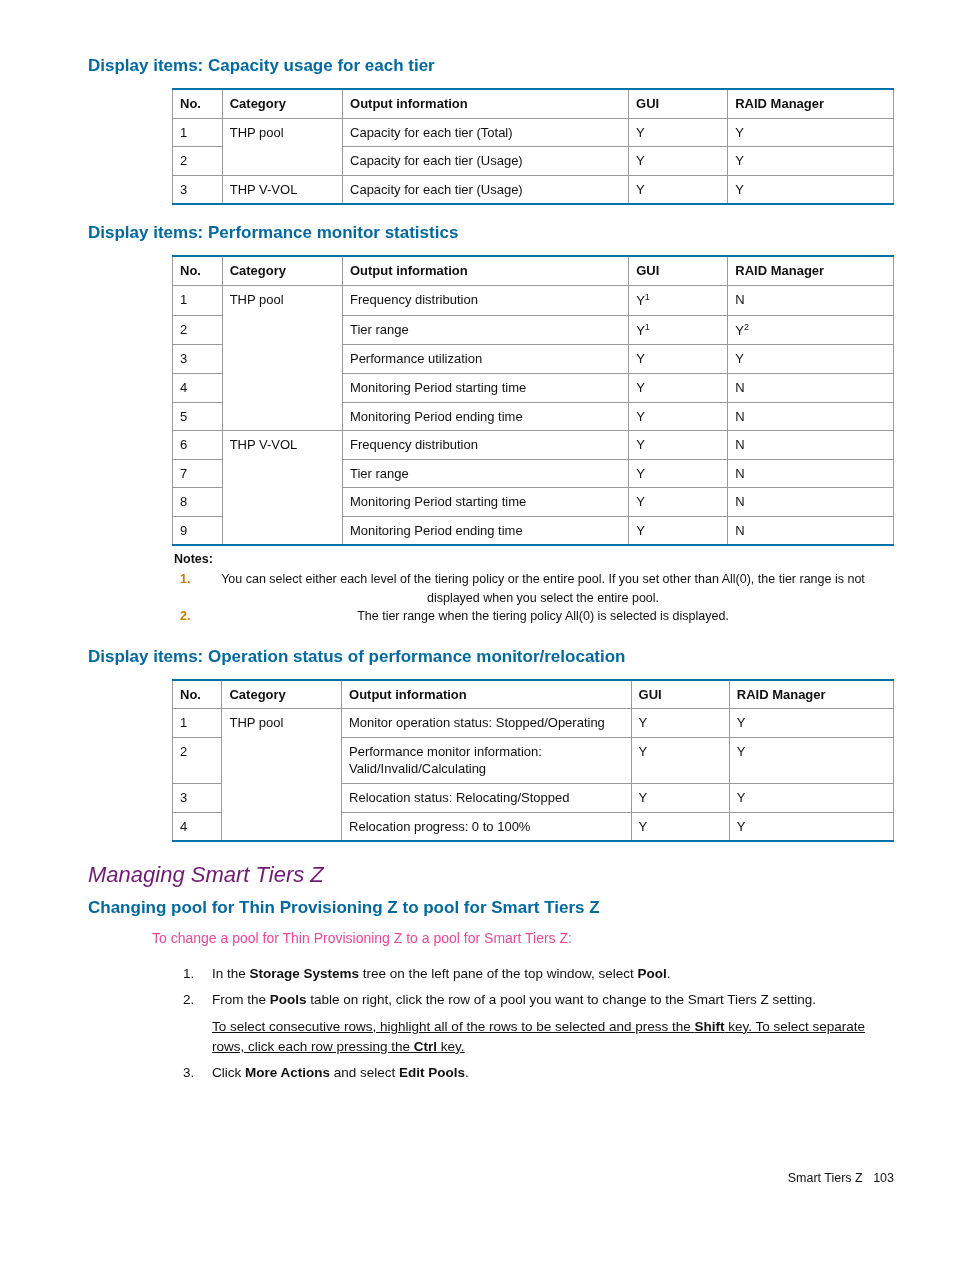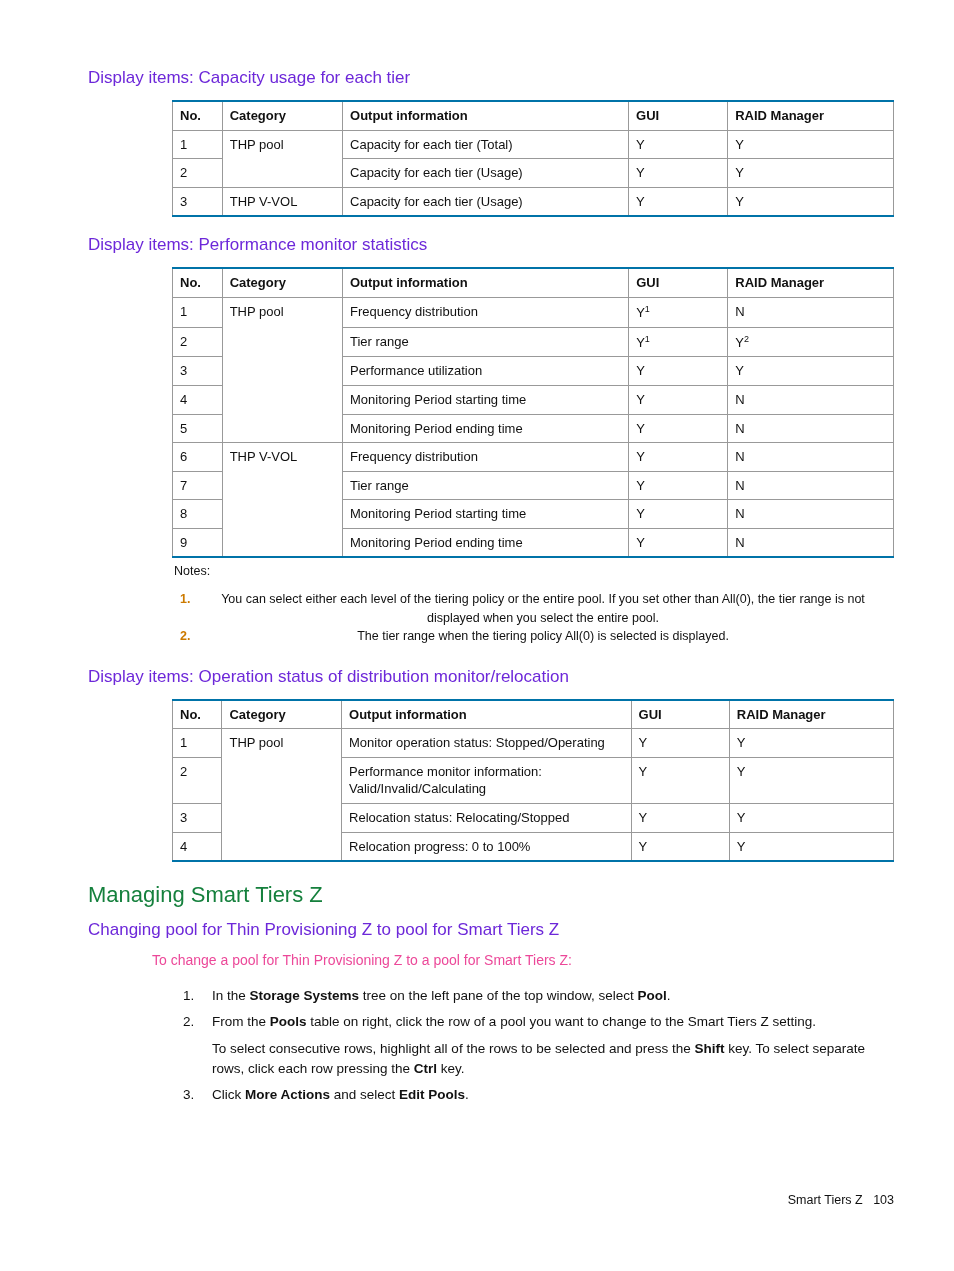--- a/index.html
+++ b/index.html
@@ -5,30 +5,31 @@
   body {
     font-family: Arial, Helvetica, sans-serif;
     font-size: 13.5px;
     color: #111;
     margin: 0;
     padding: 56px 60px 40px 88px;
     width: 954px;
     box-sizing: border-box;
   }
   h2.blue-heading {
-    color: #6d28d9;
-    font-weight: 400;
+    color: #0369a1;
+    font-weight: 700;
     font-size: 17px;
-    margin: 12px 0 12px 0;
+    margin: 0 0 12px 0;
   }
   h1.section-heading {
-    color: #15803d;
+    color: #701a75;
     font-weight: 400;
     font-size: 22px;
     margin: 20px 0 10px 0;
+    font-style: italic;
   }
   .table-wrap { margin: 0 0 18px 64px; padding-left: 20px; }
   table {
     border-collapse: collapse;
     width: 100%;
     border-top: 2px solid #0073a8;
     border-bottom: 2px solid #0073a8;
   }
   th, td {
     border: 1px solid #999;
@@ -36,35 +37,35 @@
     text-align: left;
     vertical-align: top;
     font-size: 13px;
     line-height: 1.35;
   }
   th { font-weight: 700; }
   td.no-bottom { border-bottom-color: transparent; }
   td.no-top { border-top-color: transparent; }
   .sup { vertical-align: super; font-size: 9px; }
   .notes { font-size: 12.5px; margin: 4px 2px 0 2px; line-height:1.45; }
-  .notes .label { font-weight:400; display:block; margin-bottom:10px;}
+  .notes .label { font-weight:700; display:block; margin-bottom:2px;}
   .notes ol { margin:0; padding-left: 20px; text-align: center; }
   .notes li::marker { color:#cc7a00; font-weight:700; }
   .intro-blue {
     color:#ec4899;
     margin: 6px 0 18px 64px;
     font-size: 14px;
   }
   ol.steps {
     margin: 0 0 6px 86px;
     padding-left: 24px;
     line-height: 1.5;
   }
   ol.steps li { padding-left: 14px; margin-bottom: 6px; }
-  ol.steps p { margin: 6px 0; }
+  ol.steps p { margin: 6px 0; text-decoration: underline; }
   b { font-weight:700; }
   .footer {
     position: relative;
     text-align: right;
     font-size: 12.5px;
     margin-top: 88px;
   }
   
   .col-no { width: 36px; }
   .col-cat { width: 110px; }
@@ -193,21 +194,21 @@
   </table>
   <div class="notes">
     <span class="label">Notes:</span>
     <ol id="notes-list">
         <li>You can select either each level of the tiering policy or the entire pool. If you set other than All(0), the tier range is not displayed when you select the entire pool.</li>
         <li>The tier range when the tiering policy All(0) is selected is displayed.</li>
       </ol>
   </div>
 </div>
 
-<h2 class="blue-heading" style="margin-top:22px">Display items: Operation status of distribution monitor/relocation</h2>
+<h2 class="blue-heading" style="margin-top:22px">Display items: Operation status of performance monitor/relocation</h2>
 <div class="table-wrap">
   <table>
     <thead>
         <tr>
       <th class="col-no">No.</th>
       <th class="col-cat">Category</th>
       <th class="col-out">Output information</th>
       <th class="col-gui">GUI</th>
       <th class="col-raid">RAID Manager</th>
     </tr>

